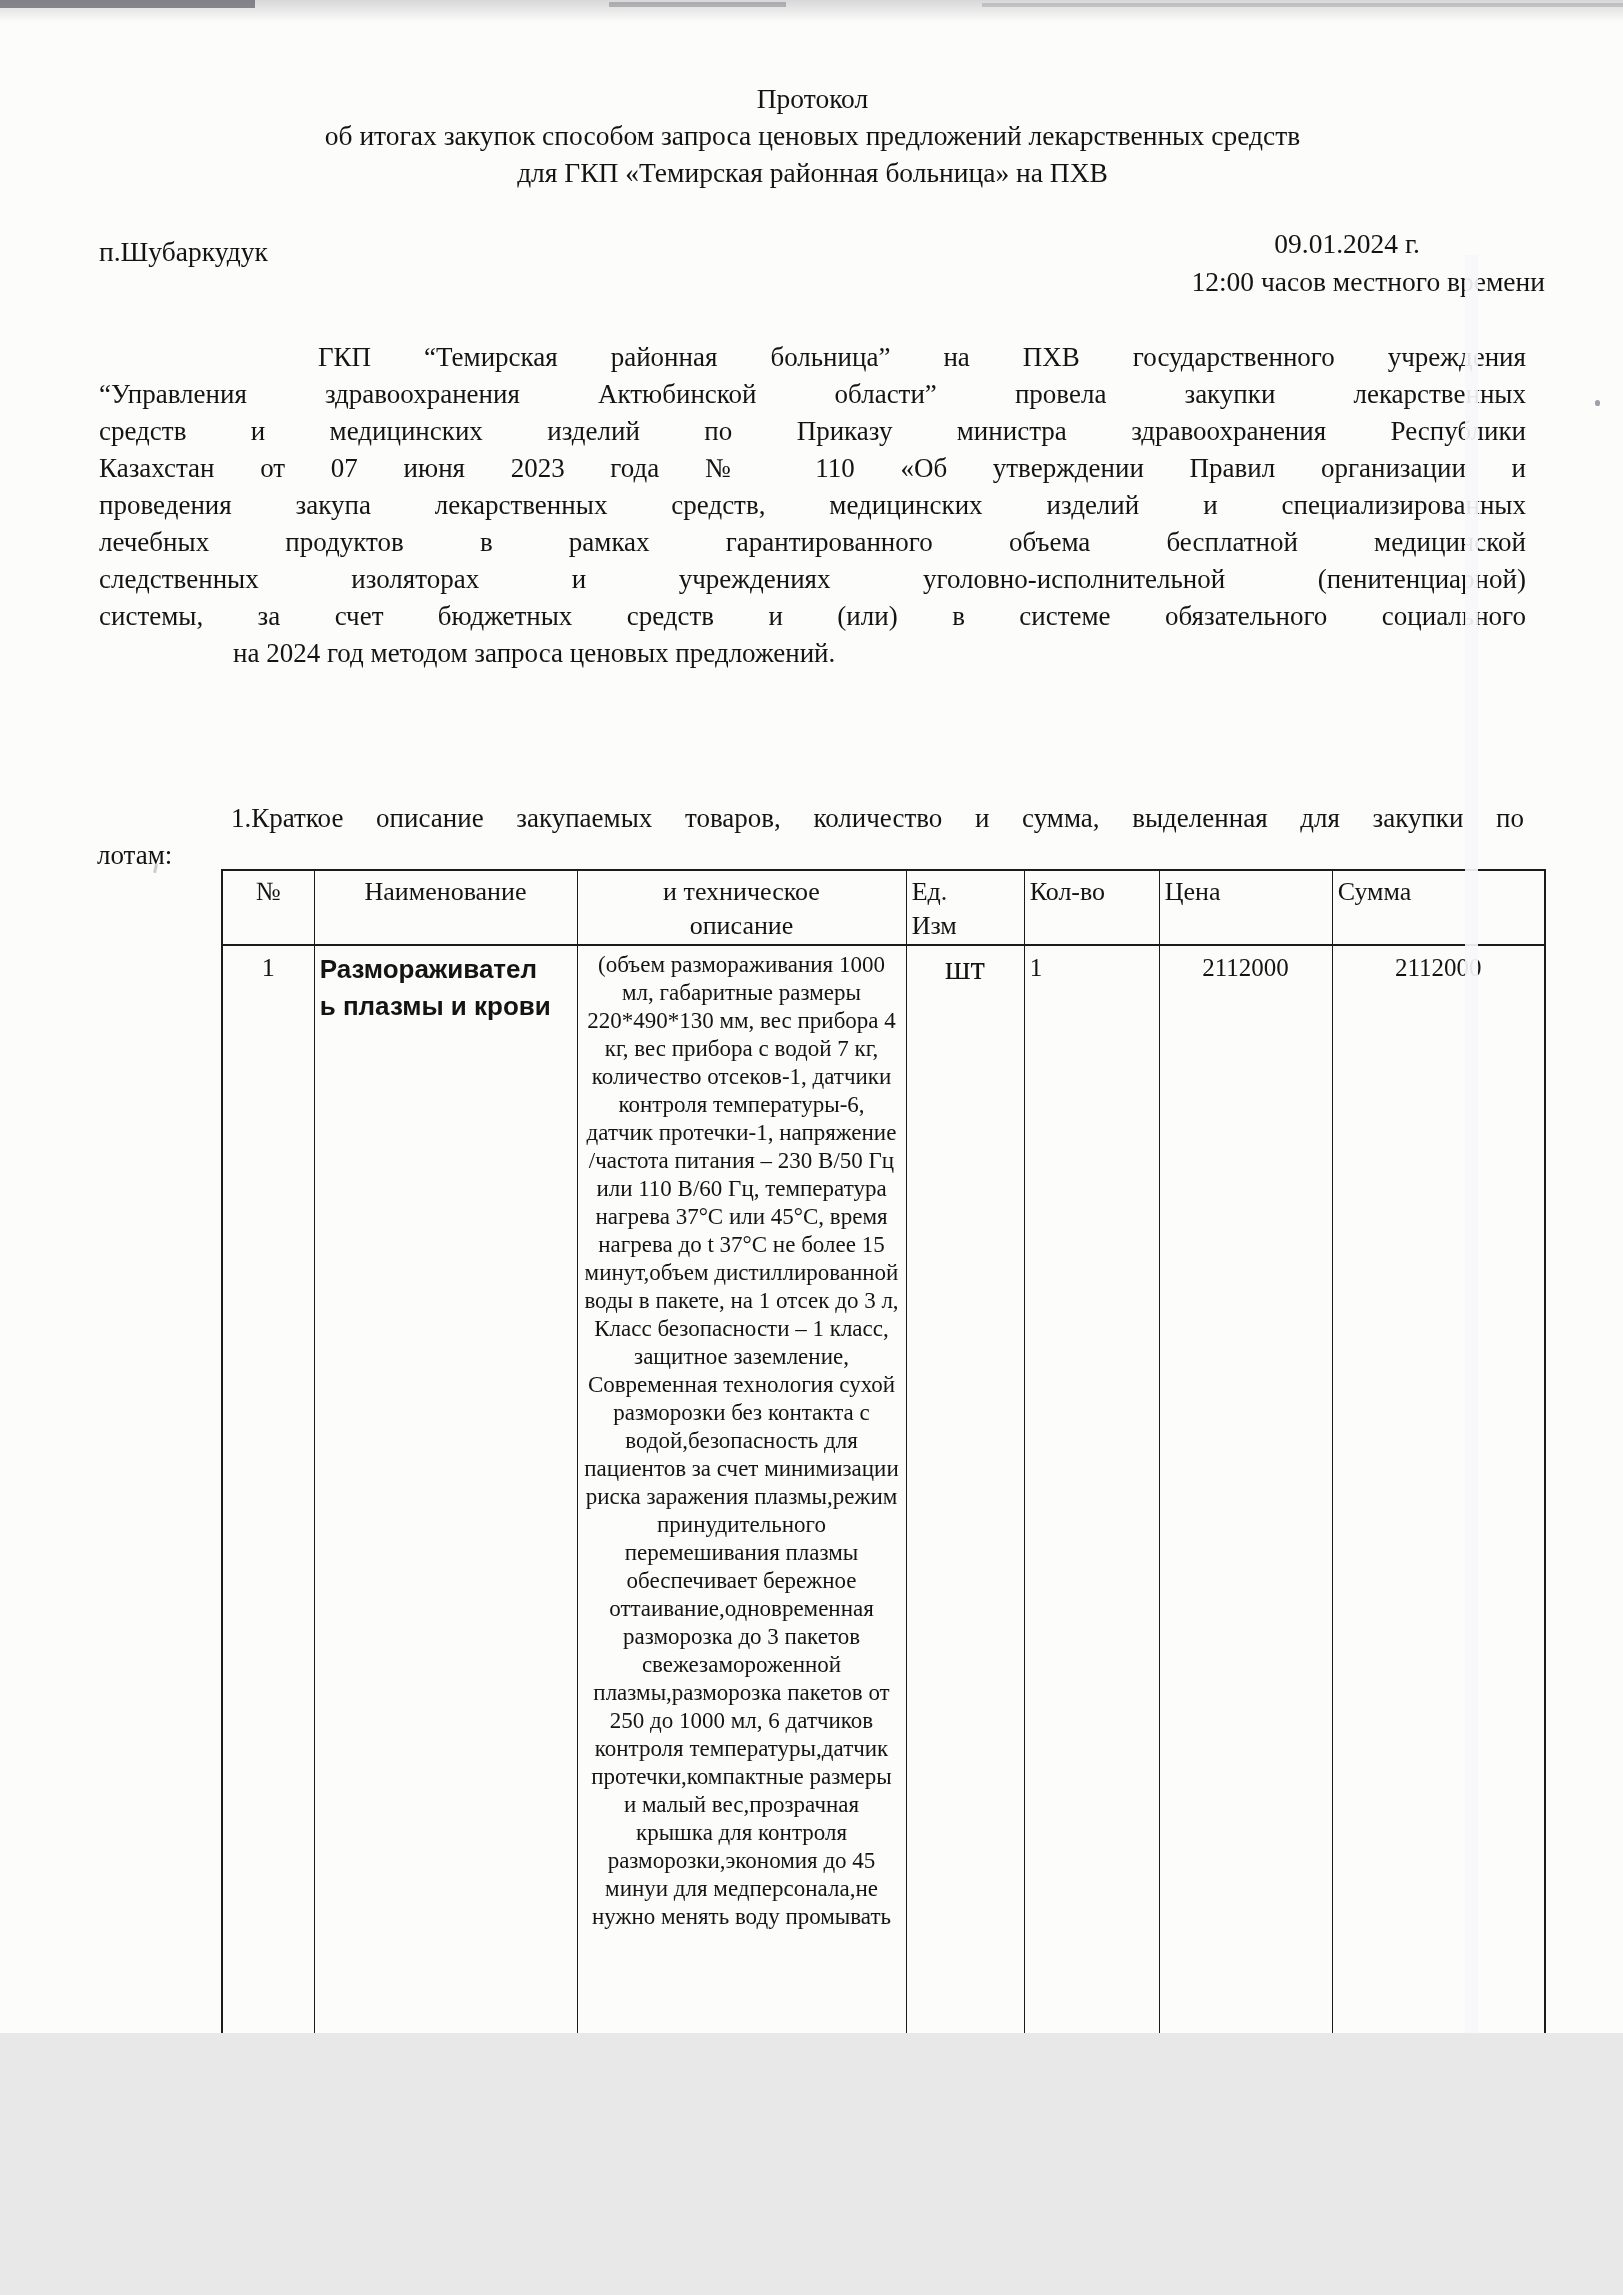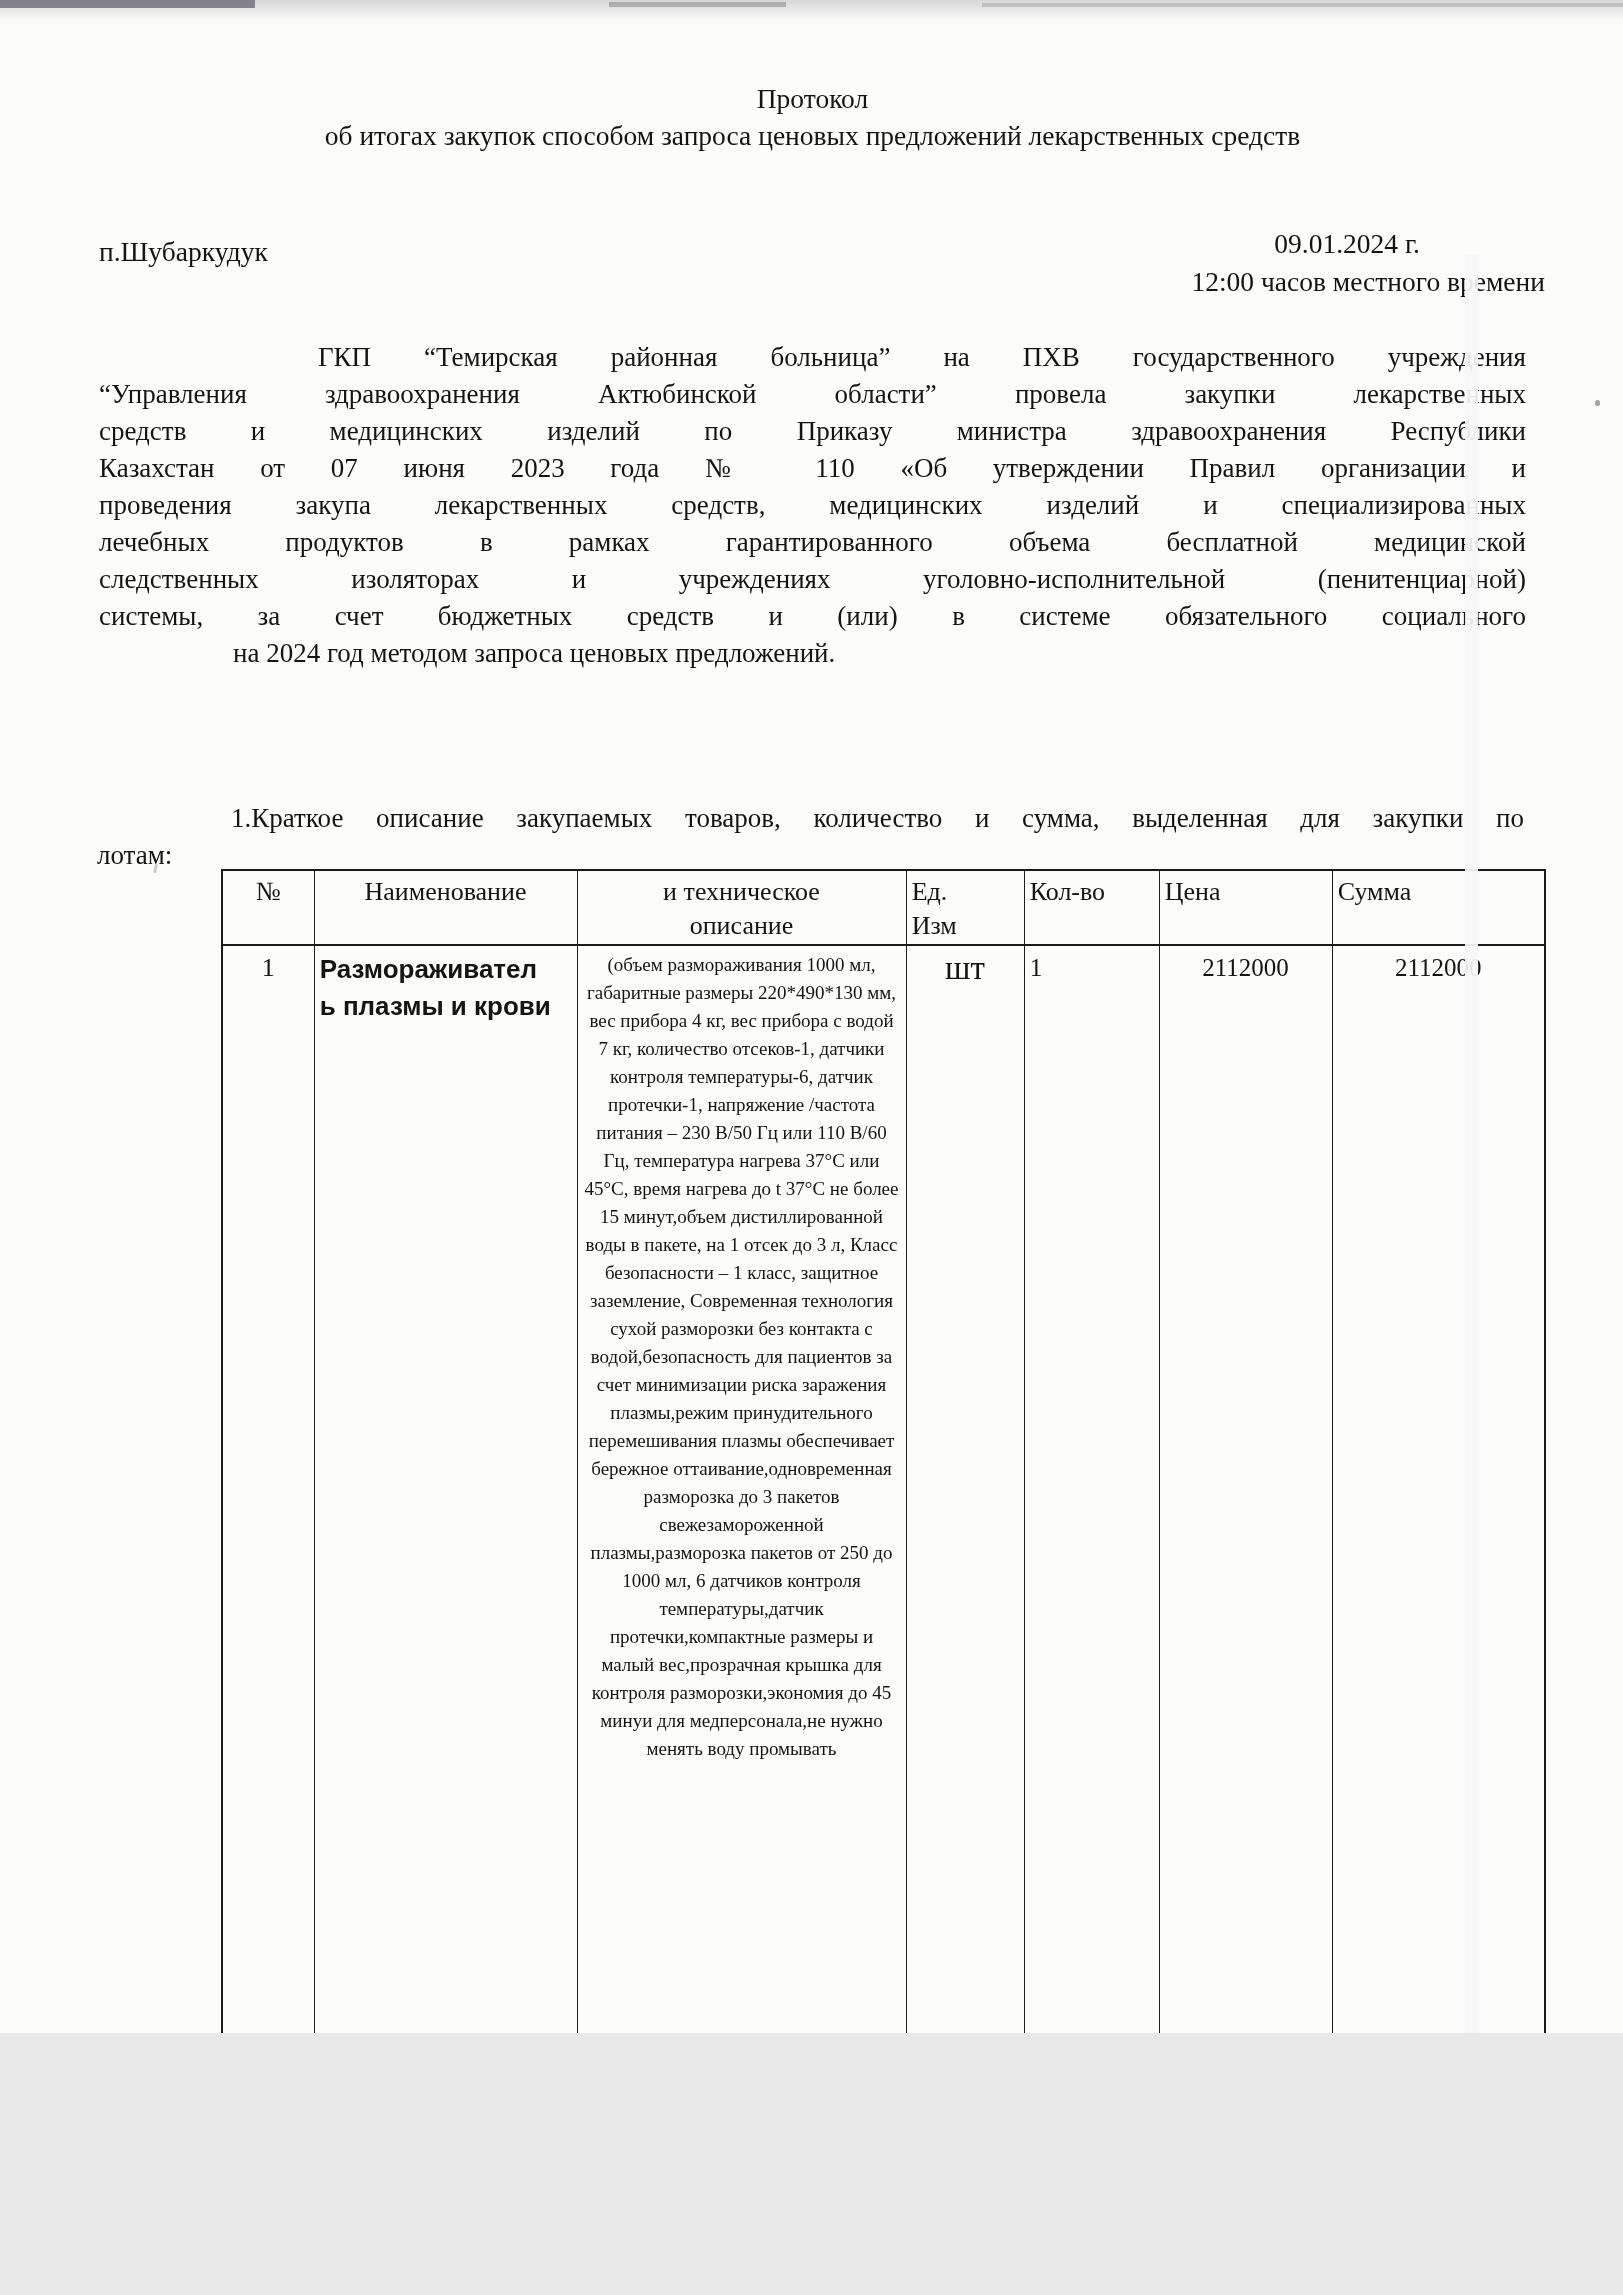--- a/index.html
+++ b/index.html
@@ -75,41 +75,42 @@
   th.h-center { text-align: center; }
   th.h-left { text-align: left; padding-left: 9.2px; }
   th.h-sum { text-align: left; padding-left: 17px; }
   td.c-num { text-align: center; }
   td.c-name {
     font-family: Liberation Sans, sans-serif; font-weight: 700;
     font-size: 26px; line-height: 37px; padding-left: 15.7px; padding-top: 9.2px;
     text-align: left;
   }
   td.c-desc {
-    text-align: center; font-size: 19px; line-height: 28px;
+    text-align: center; font-size: 23px; line-height: 28px;
     padding-left: 9.2px; padding-right: 9.2px; padding-top: 6.5px; margin-top: 6px;
   }
   td.c-unit { text-align: center; padding-left: 14.4px; font-size: 33px; }
   td.c-qty  { text-align: left; padding-left: 14.4px; font-size: 25px; }
   td.c-price{ text-align: center; font-size: 25px; }
   td.c-sum  { text-align: center; font-size: 25px; }
 </style>
 </head>
 <body>
 
 <div class="page">
 
   <div class="scan-top"></div>
   <div class="scan-top-dark-a"></div>
   <div class="scan-top-dark-b"></div>
   <div class="scan-top-dark-c"></div>
 
   <div class="title-block">
     <div class="pline">Протокол</div>
     <div class="pline">об итогах закупок способом запроса ценовых предложений лекарственных средств</div>
+    <div class="pline">для ГКП «Темирская районная больница» на ПХВ</div>
   </div>
 
   <div class="place-label">п.Шубаркудук</div>
   <div class="date-label">09.01.2024 г.</div>
   <div class="time-label">12:00 часов местного времени</div>
 
   <div class="intro-block">
     <div class="jline indent1">ГКП “Темирская районная больница” на ПХВ  государственного учреждения</div>
     <div class="jline">“Управления здравоохранения Актюбинской области” провела закупки лекарственных</div>
     <div class="jline">средств и медицинских изделий по Приказу министра здравоохранения Республики</div>

